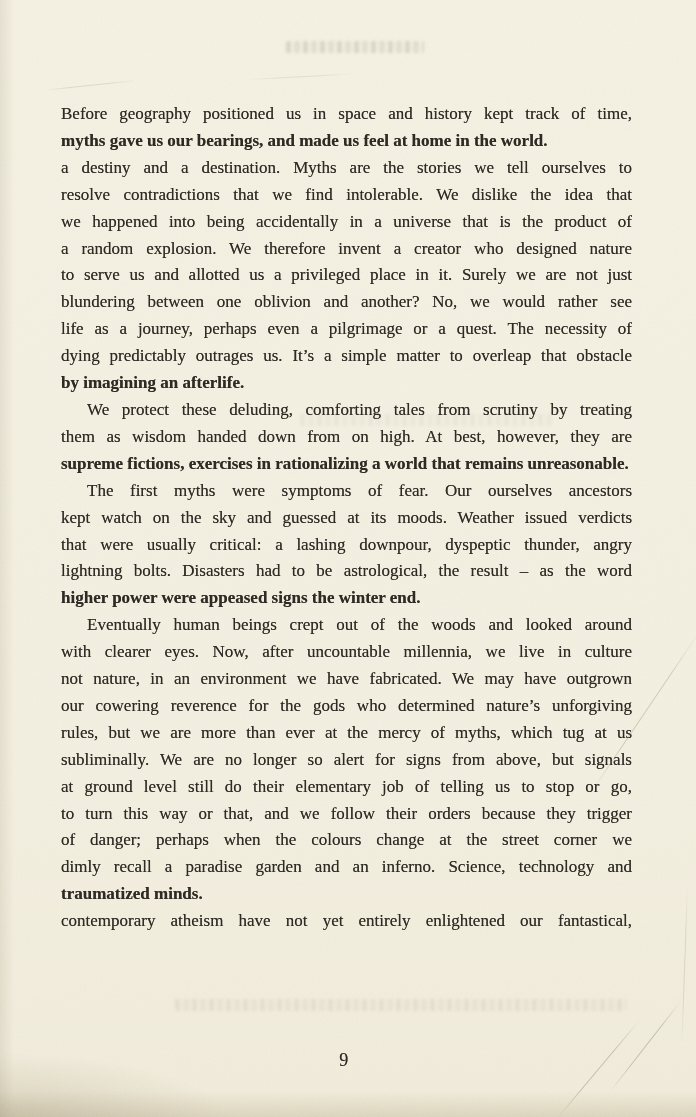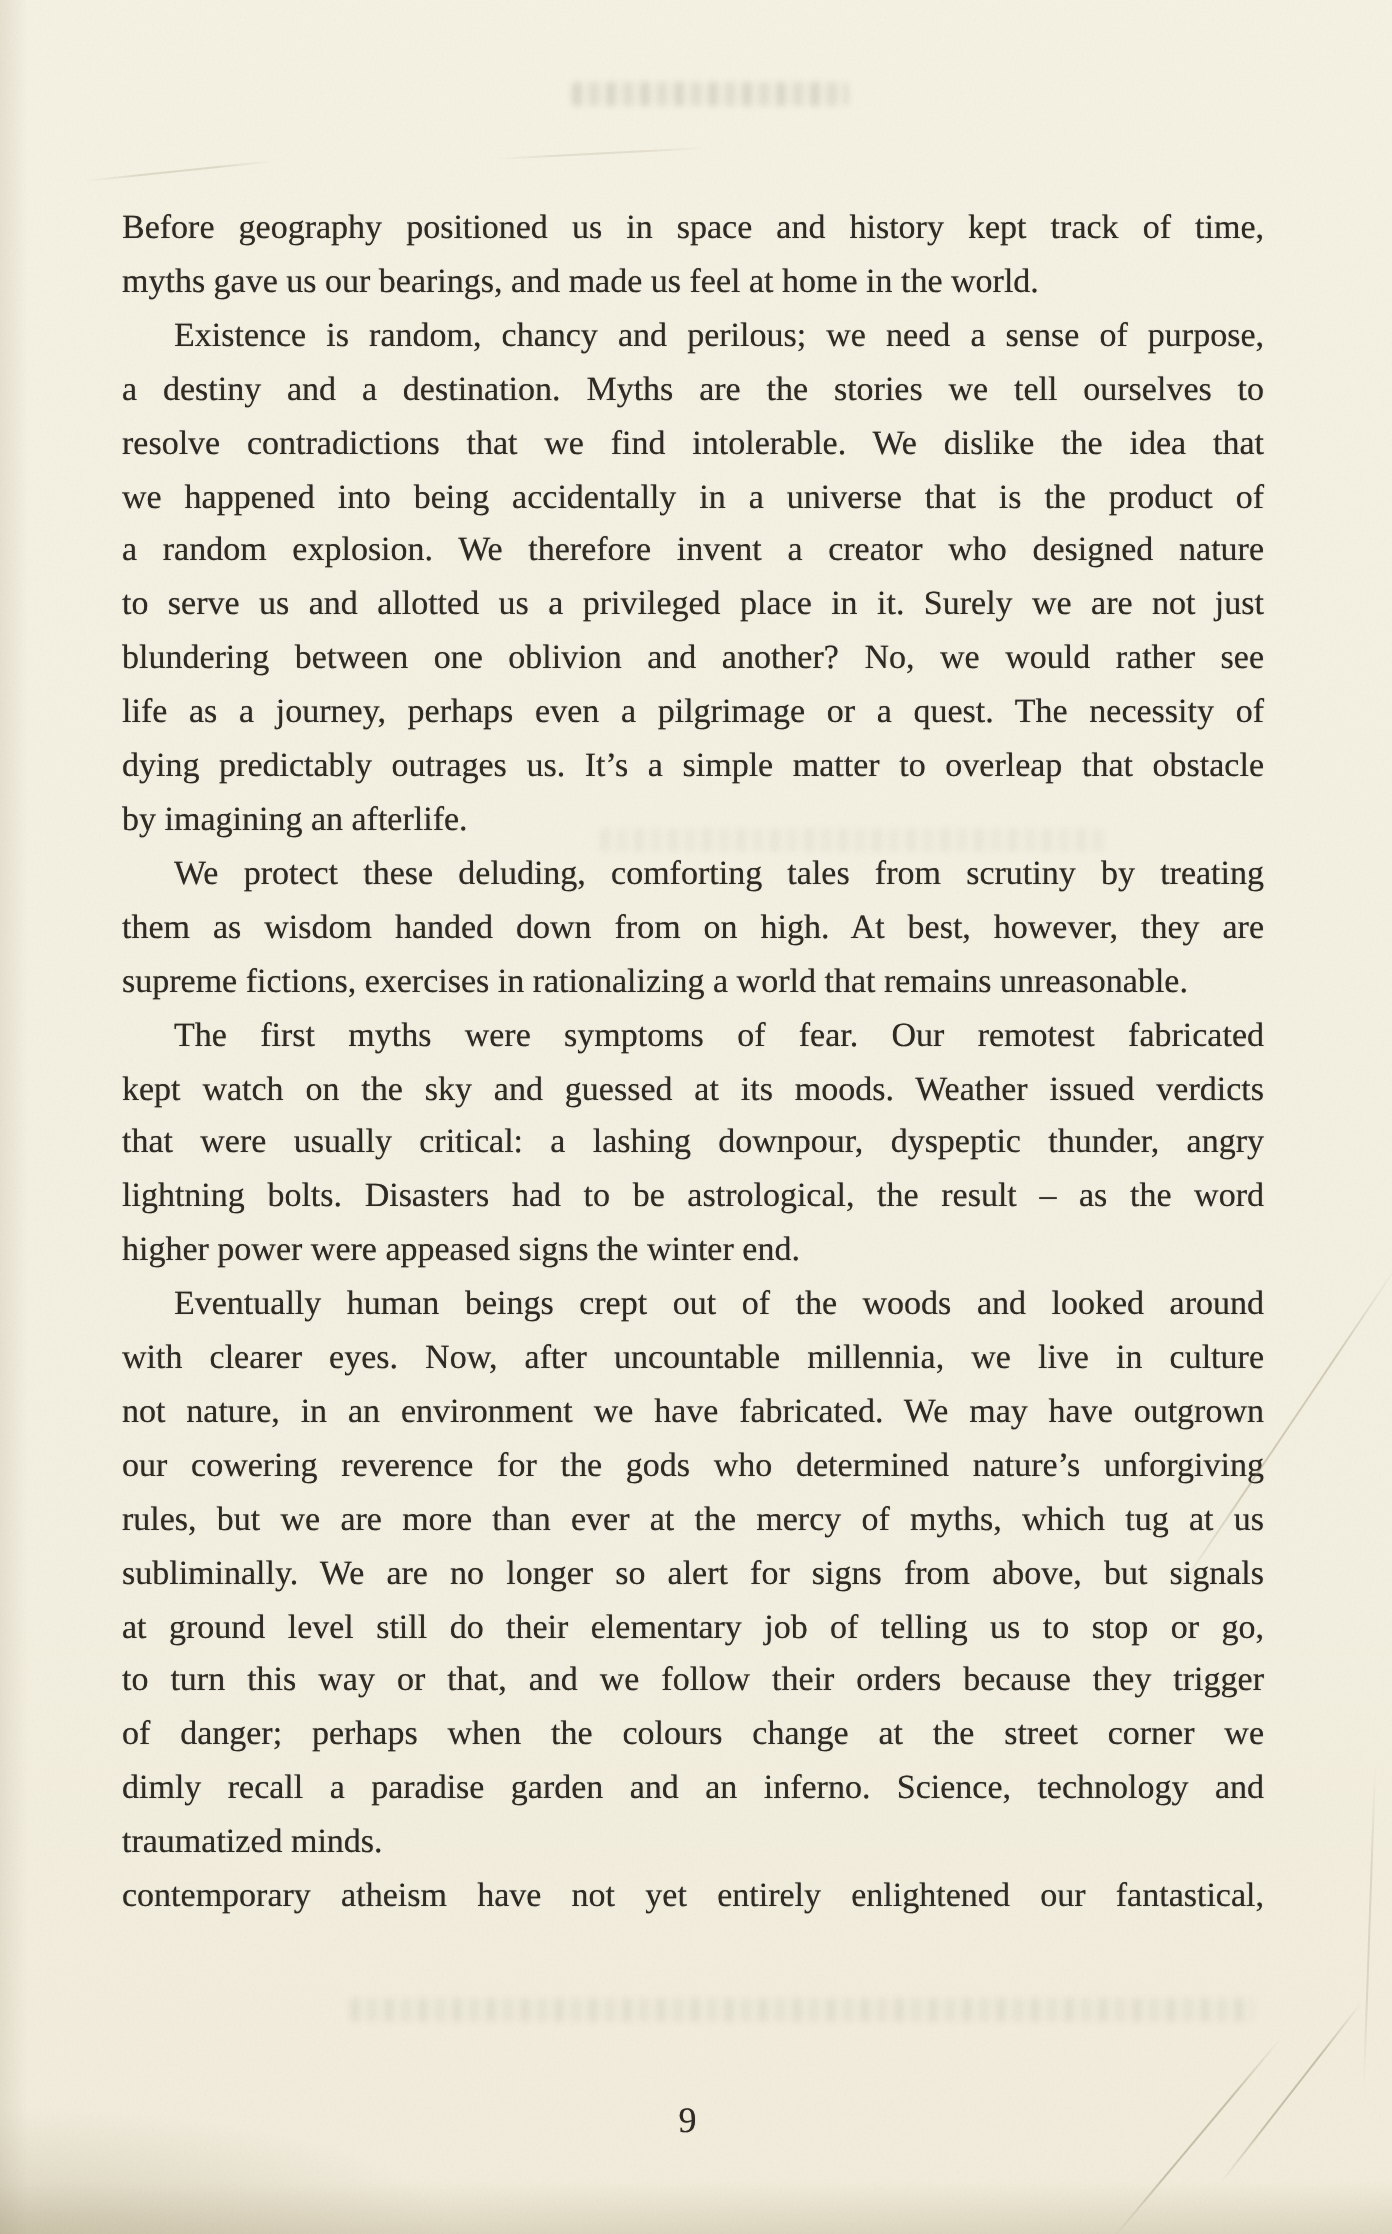--- a/index.html
+++ b/index.html
@@ -23,21 +23,21 @@
   }
   .line {
     font-size: 17px;
     line-height: 26.9px;
     text-align: justify;
     text-align-last: justify;
     letter-spacing: 0;
     text-shadow: 0 0 0.4px rgba(46,43,37,0.65);
   }
   .line.indent { padding-left: 26px; }
-  .line.end { text-align-last: left; }
+  .line.end { text-align-last: left; font-weight: bold; }
 
   
   .page-number {
     position: absolute;
     left: 0; right: 8px;
     top: 1050px;
     text-align: center;
     font-size: 18px;
     letter-spacing: 0.5px;
     text-shadow: 0 0 0.4px rgba(46,43,37,0.6);
@@ -97,34 +97,33 @@
 
 <div class="page">
 
   <div class="ghost ghost-header"></div>
   <div class="ghost ghost-mid"></div>
   <div class="ghost ghost-footer"></div>
 
   <main class="text-block" id="text-block">
       <div class="line" style="">Before geography positioned us in space and history kept track of time,</div>
       <div class="line end" style="">myths gave us our bearings, and made us feel at home in the world.</div>
-      <div class="line indent" style="">Existence is random, chancy and perilous; we need a sense of purpose,</div>
       <div class="line" style="">a destiny and a destination. Myths are the stories we tell ourselves to</div>
       <div class="line" style="">resolve contradictions that we find intolerable. We dislike the idea that</div>
       <div class="line" style="">we happened into being accidentally in a universe that is the product of</div>
       <div class="line" style="">a random explosion. We therefore invent a creator who designed nature</div>
       <div class="line" style="">to serve us and allotted us a privileged place in it. Surely we are not just</div>
       <div class="line" style="">blundering between one oblivion and another? No, we would rather see</div>
       <div class="line" style="">life as a journey, perhaps even a pilgrimage or a quest. The necessity of</div>
       <div class="line" style="">dying predictably outrages us. It’s a simple matter to overleap that obstacle</div>
       <div class="line end" style="">by imagining an afterlife.</div>
       <div class="line indent" style="">We protect these deluding, comforting tales from scrutiny by treating</div>
       <div class="line" style="">them as wisdom handed down from on high. At best, however, they are</div>
       <div class="line end" style="">supreme fictions, exercises in rationalizing a world that remains unreasonable.</div>
-      <div class="line indent" style="">The first myths were symptoms of fear. Our remotest fabricated</div>
+      <div class="line indent" style="">The first myths were symptoms of fear. Our ourselves ancestors</div>
       <div class="line" style="">kept watch on the sky and guessed at its moods. Weather issued verdicts</div>
       <div class="line" style="">that were usually critical: a lashing downpour, dyspeptic thunder, angry</div>
       <div class="line" style="">lightning bolts. Disasters had to be astrological, the result – as the word</div>
       <div class="line end" style="">higher power were appeased signs the winter end.</div>
       <div class="line indent" style="">Eventually human beings crept out of the woods and looked around</div>
       <div class="line" style="">with clearer eyes. Now, after uncountable millennia, we live in culture</div>
       <div class="line" style="">not nature, in an environment we have fabricated. We may have outgrown</div>
       <div class="line" style="">our cowering reverence for the gods who determined nature’s unforgiving</div>
       <div class="line" style="">rules, but we are more than ever at the mercy of myths, which tug at us</div>
       <div class="line" style="">subliminally. We are no longer so alert for signs from above, but signals</div>

